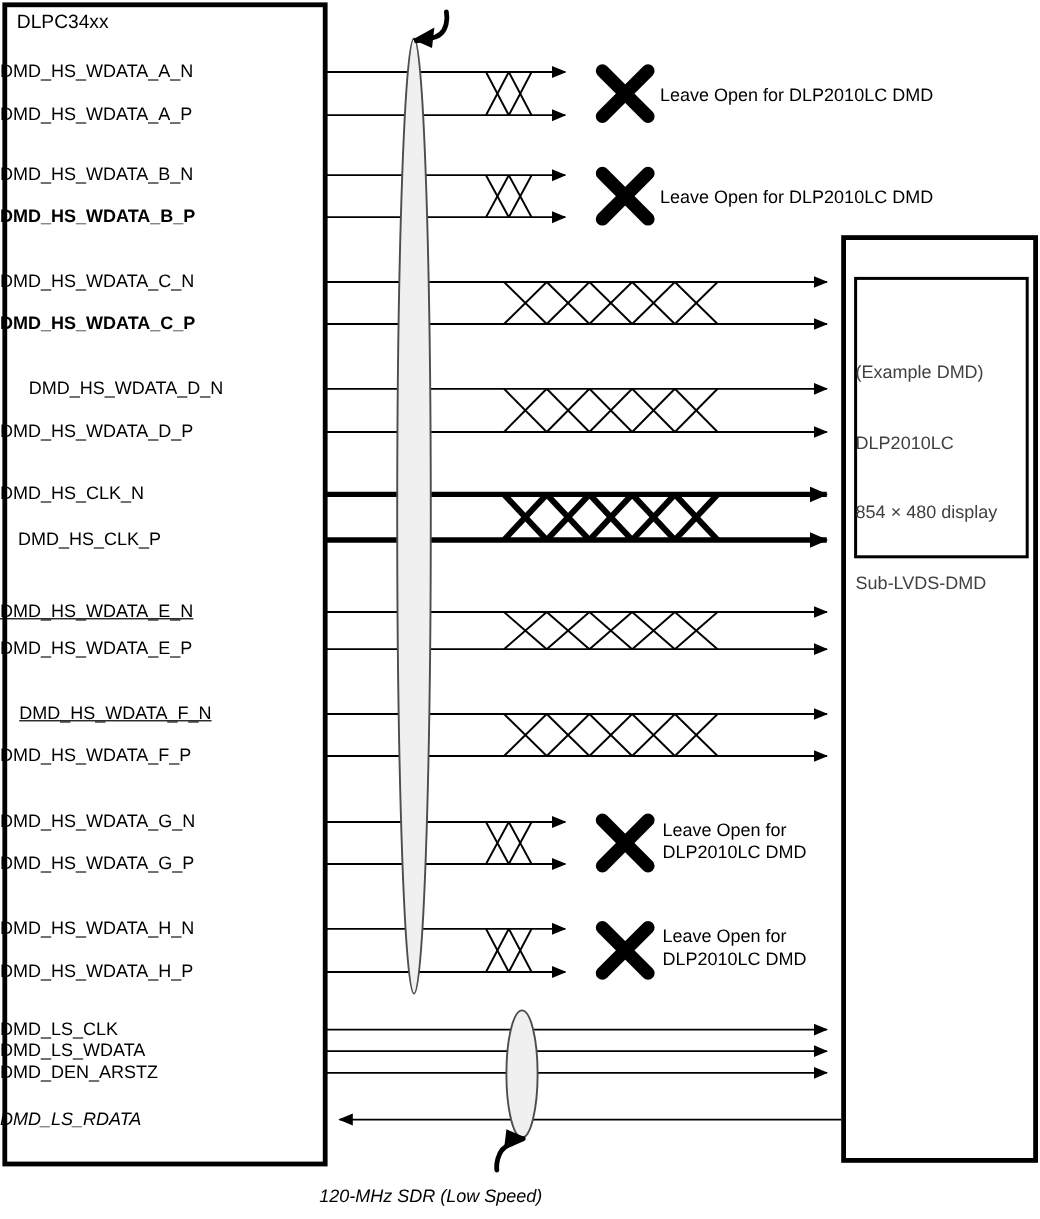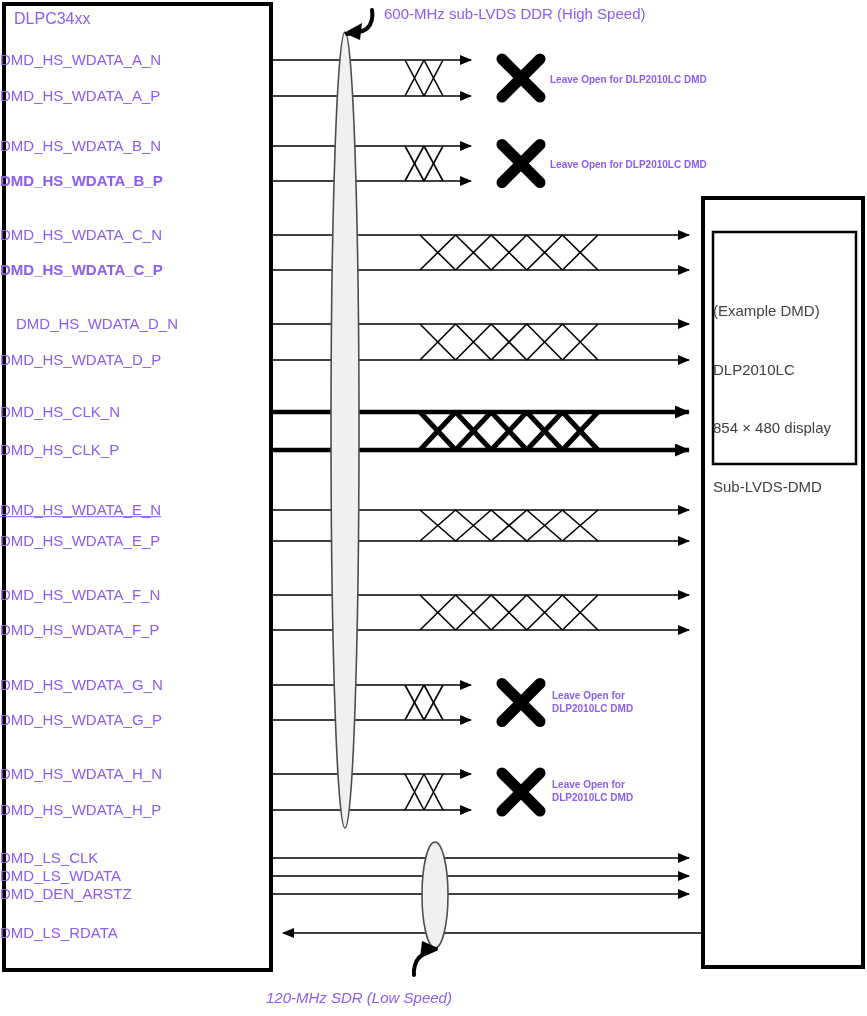--- a/index.html
+++ b/index.html
@@ -19,34 +19,33 @@
   #diagram-svg {
     position: absolute;
     left: 0;
     top: 0;
     width: 867px;
     height: 1016px;
   }
   .lbl {
     position: absolute;
     font-family: "Liberation Sans", sans-serif;
-    color: #8b5cf6;
+    color: #000000;
     white-space: pre;
     line-height: 1.18;
   }
   .sig-label {
     font-size: 15px;
     text-align: left;
     transform: translateY(-50%);
   }
   .note-label {
-    font-size: 10px;
+    font-size: 15px;
     text-align: left;
     transform: translateY(-50%);
-    font-weight: bold;
   }
   .note-label.two-line {
     line-height: 1.25;
   }
   .chip-title {
     font-size: 16px;
   }
   .bundle-label {
     font-size: 15px;
   }
@@ -267,53 +266,52 @@
       <ellipse cx="435" cy="895" rx="13" ry="53" fill="#f0f0f0" stroke="#4d4d4d" stroke-width="1.6"></ellipse>
     </g>
     <g>
       <path d="M414,975 C414,975 412,957 427,953 L436,949" fill="none" stroke="#000000" stroke-width="4" stroke-linecap="round"></path>
       <path d="M438,948 L420,958 L422,941 z" fill="#000000"></path>
     </g>
   </svg>
 
   <div class="lbl chip-title" style="left:14px; top:10px;">DLPC34xx</div>
 
-  <div class="lbl bundle-label" style="left:384px; top:5px;">600-MHz sub-LVDS DDR (High Speed)</div>
 
   <div class="lbl bundle-label" style="left:266px; top:989px;font-style:italic;">120-MHz SDR (Low Speed)</div>
 
   <div class="dmd-text" style="left:713px; top:262px; width:143px;">
     <div>(Example DMD)</div>
     <div>DLP2010LC</div>
     <div>854 × 480 display</div>
     <div>Sub-LVDS-DMD</div>
   </div>
 
   <div id="text-layer">
       <div class="lbl sig-label" style="left: 0px; top: 60px; width: 263px;">DMD_HS_WDATA_A_N</div>
       <div class="lbl sig-label" style="left: 0px; top: 96px; width: 263px;">DMD_HS_WDATA_A_P</div>
       <div class="lbl sig-label" style="left: 0px; top: 146px; width: 263px;">DMD_HS_WDATA_B_N</div>
       <div class="lbl sig-label" style="left: 0px; top: 181px; width: 263px; font-weight: bold;">DMD_HS_WDATA_B_P</div>
       <div class="lbl sig-label" style="left: 0px; top: 235px; width: 263px;">DMD_HS_WDATA_C_N</div>
       <div class="lbl sig-label" style="left: 0px; top: 270px; width: 263px; font-weight: bold;">DMD_HS_WDATA_C_P</div>
-      <div class="lbl sig-label" style="left: 16px; top: 324px; width: 263px;">DMD_HS_WDATA_D_N</div>
+      <div class="lbl sig-label" style="left: 0px; top: 324px; width: 263px; padding-left: 24px;">DMD_HS_WDATA_D_N</div>
       <div class="lbl sig-label" style="left: 0px; top: 360px; width: 263px;">DMD_HS_WDATA_D_P</div>
       <div class="lbl sig-label" style="left: 0px; top: 412px; width: 263px;">DMD_HS_CLK_N</div>
-      <div class="lbl sig-label" style="left: 0px; top: 450px; width: 263px;">DMD_HS_CLK_P</div>
+      <div class="lbl sig-label" style="left: 0px; top: 450px; width: 263px; padding-left: 15px;">DMD_HS_CLK_P</div>
       <div class="lbl sig-label" style="left: 0px; top: 510px; width: 263px; text-decoration: underline;">DMD_HS_WDATA_E_N</div>
       <div class="lbl sig-label" style="left: 0px; top: 541px; width: 263px;">DMD_HS_WDATA_E_P</div>
-      <div class="lbl sig-label" style="left: 0px; top: 595px; width: 263px;">DMD_HS_WDATA_F_N</div>
+      <div class="lbl sig-label" style="left: 16px; top: 595px; width: 263px; text-decoration: underline;">DMD_HS_WDATA_F_N</div>
       <div class="lbl sig-label" style="left: 0px; top: 630px; width: 263px;">DMD_HS_WDATA_F_P</div>
       <div class="lbl sig-label" style="left: 0px; top: 685px; width: 263px;">DMD_HS_WDATA_G_N</div>
       <div class="lbl sig-label" style="left: 0px; top: 720px; width: 263px;">DMD_HS_WDATA_G_P</div>
       <div class="lbl sig-label" style="left: 0px; top: 774px; width: 263px;">DMD_HS_WDATA_H_N</div>
       <div class="lbl sig-label" style="left: 0px; top: 810px; width: 263px;">DMD_HS_WDATA_H_P</div>
       <div class="lbl sig-label" style="left: 0px; top: 858px; width: 263px;">DMD_LS_CLK</div>
       <div class="lbl sig-label" style="left: 0px; top: 876px; width: 263px;">DMD_LS_WDATA</div>
       <div class="lbl sig-label" style="left: 0px; top: 894px; width: 263px;">DMD_DEN_ARSTZ</div>
-      <div class="lbl sig-label" style="left: 0px; top: 933px; width: 263px;">DMD_LS_RDATA</div>
+      <div class="lbl sig-label" style="left: 0px; top: 933px; width: 263px; font-style: italic;">DMD_LS_RDATA</div>
       <div class="lbl note-label" style="left: 550px; top: 80px;">Leave Open for DLP2010LC DMD</div>
       <div class="lbl note-label" style="left: 550px; top: 165px;">Leave Open for DLP2010LC DMD</div>
       <div class="lbl note-label two-line" style="left: 552px; top: 702px;"><div>Leave Open for</div><div>DLP2010LC DMD</div></div>
       <div class="lbl note-label two-line" style="left: 552px; top: 791px;"><div>Leave Open for</div><div>DLP2010LC DMD</div></div>
     </div>
 
 </div>
 
 </body></html>

